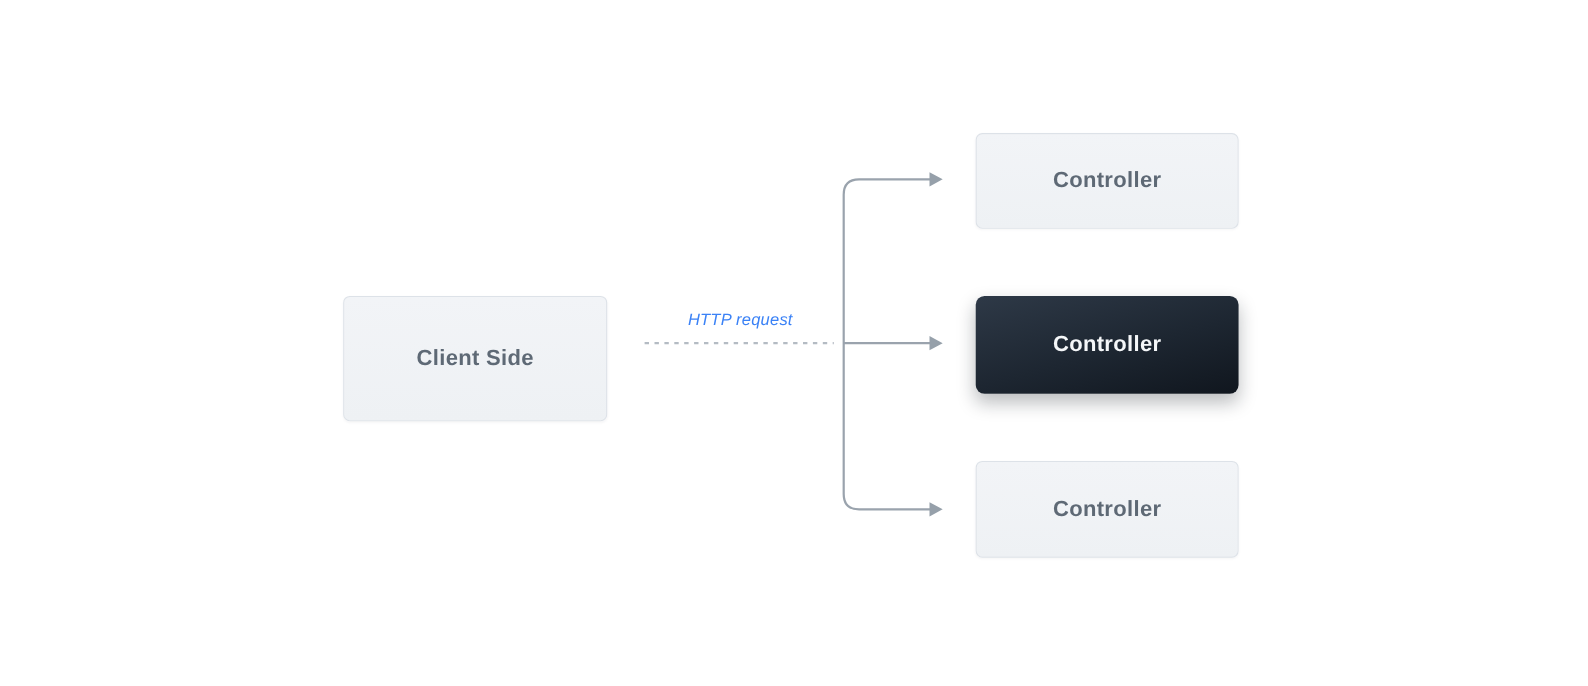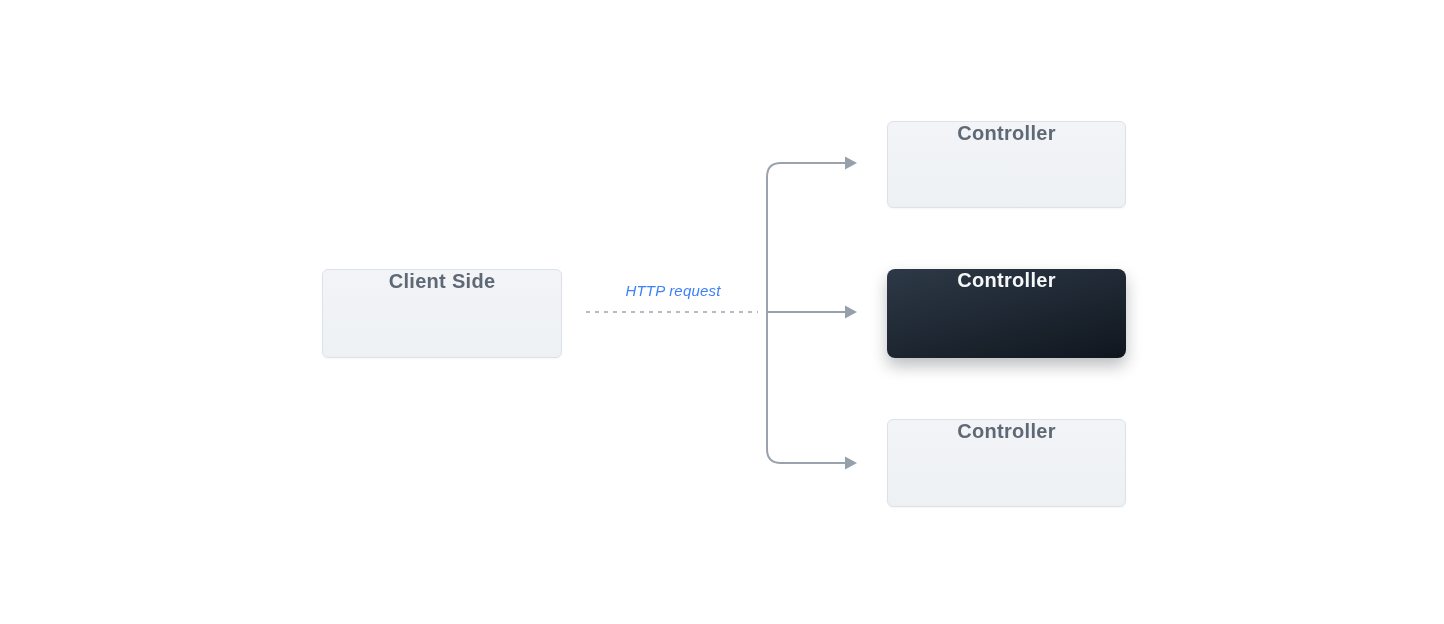--- a/index.html
+++ b/index.html
@@ -34,42 +34,42 @@
     stroke-width: 2;
     stroke-dasharray: 4 5;
   }
   .arrowhead {
     fill: #96a0aa;
     stroke: none;
   }
   .box {
     position: absolute;
     display: flex;
-    align-items: flex-start;
+    align-items: center;
     justify-content: center;
     box-sizing: border-box;
     font-size: 20px;
     font-weight: 700;
     letter-spacing: 0.3px;
   }
   .box.light {
     background: linear-gradient(180deg, #f2f4f7 0%, #eef1f4 100%);
     border: 1px solid #dde2e8;
     border-radius: 6px;
     color: #5e6975;
     box-shadow: 0 1px 2px rgba(95, 106, 118, 0.06);
   }
   .box.dark {
     background: linear-gradient(165deg, #2e3947 0%, #1d2631 55%, #10161e 100%);
     border: none;
     border-radius: 8px;
     color: #f5f7f9;
     box-shadow: 0 8px 16px rgba(16, 22, 30, 0.28);
   }
-  .client-box   { left: 322px; top: 269px; width: 240px; height: 89px; }
+  .client-box   { left: 312px; top: 269px; width: 240px; height: 114px; }
   .ctrl-top     { left: 887px; top: 121px; width: 239px; height: 87px; }
   .ctrl-mid     { left: 887px; top: 269px; width: 239px; height: 89px; }
   .ctrl-bottom  { left: 887px; top: 419px; width: 239px; height: 88px; }
   .arrow-label {
     position: absolute;
     left: 588px;
     top: 282px;
     width: 170px;
     text-align: center;
     font-size: 15px;

